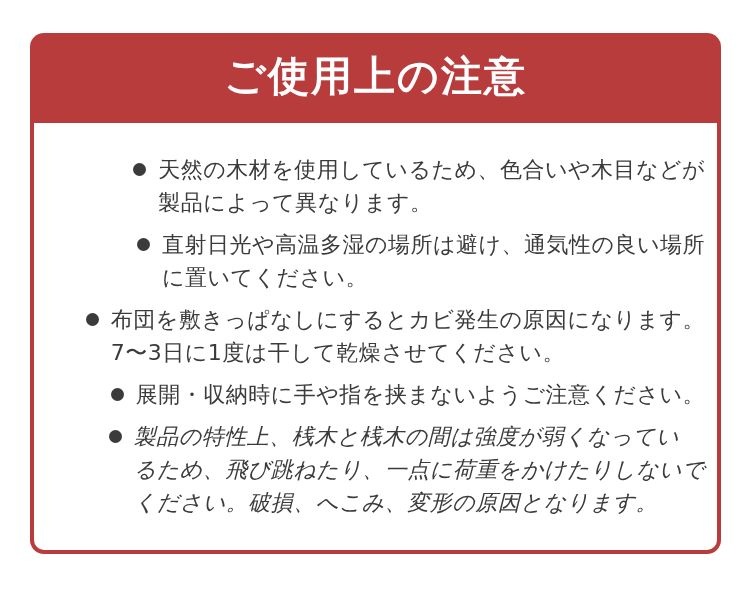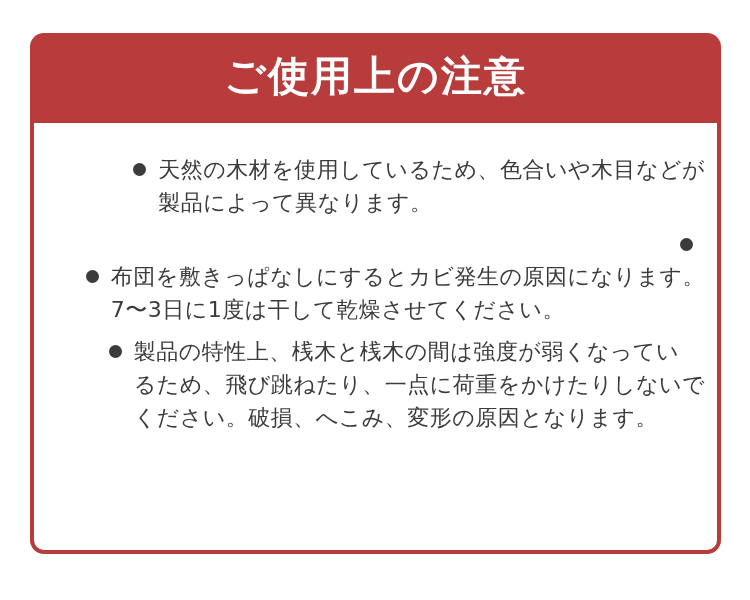--- a/index.html
+++ b/index.html
@@ -45,21 +45,21 @@
     background: var(--background, #ffffff);
     padding: 30px 12px 0 44px;
   }
   .notice-list { list-style: none; }
   .notice-item {
     display: flex;
     align-items: flex-start;
     margin-bottom: 9px;
     justify-content: flex-end;
   }
-  .notice-item:last-child { margin-bottom: 0; }
+  .notice-item:last-child { margin-bottom: 0; font-style: italic; }
   .bullet-dot {
     flex: none;
     width: 13px; height: 13px;
     margin: 10px 12px 0 0;
     border-radius: 50%;
     background: var(--text, #3b3b3b);
   }
   .notice-text {
     font-size: 22px;
     line-height: 33px;
@@ -78,25 +78,31 @@
     </header>
     <div class="card-body">
       <ul class="notice-list">
         <li class="notice-item">
           <span class="bullet-dot"></span>
           <span class="notice-text">天然の木材を使用しているため、色合いや木目などが
 製品によって異なります。</span>
         </li>
         <li class="notice-item">
           <span class="bullet-dot"></span>
+          <span class="notice-text">直射日光や高温多湿の場所は避け、通気性の良い場所
+に置いてください。</span>
         </li>
         <li class="notice-item">
           <span class="bullet-dot"></span>
           <span class="notice-text">布団を敷きっぱなしにするとカビ発生の原因になります。
 7〜3日に1度は干して乾燥させてください。</span>
+        </li>
+        <li class="notice-item">
+          <span class="bullet-dot"></span>
+          <span class="notice-text">展開・収納時に手や指を挟まないようご注意ください。</span>
         </li>
         <li class="notice-item">
           <span class="bullet-dot"></span>
           <span class="notice-text">製品の特性上、桟木と桟木の間は強度が弱くなってい
 るため、飛び跳ねたり、一点に荷重をかけたりしないで
 ください。破損、へこみ、変形の原因となります。</span>
         </li>
       </ul>
     </div>
   </section>

